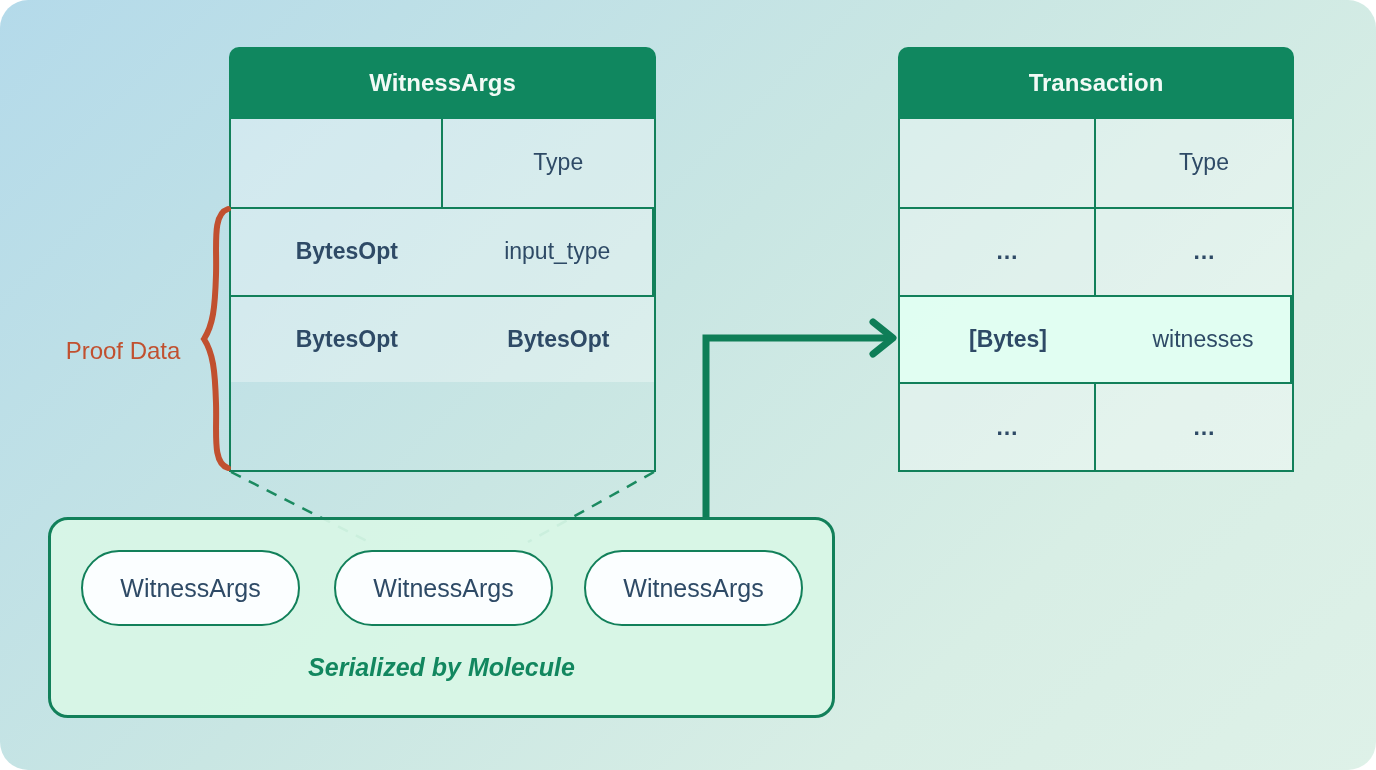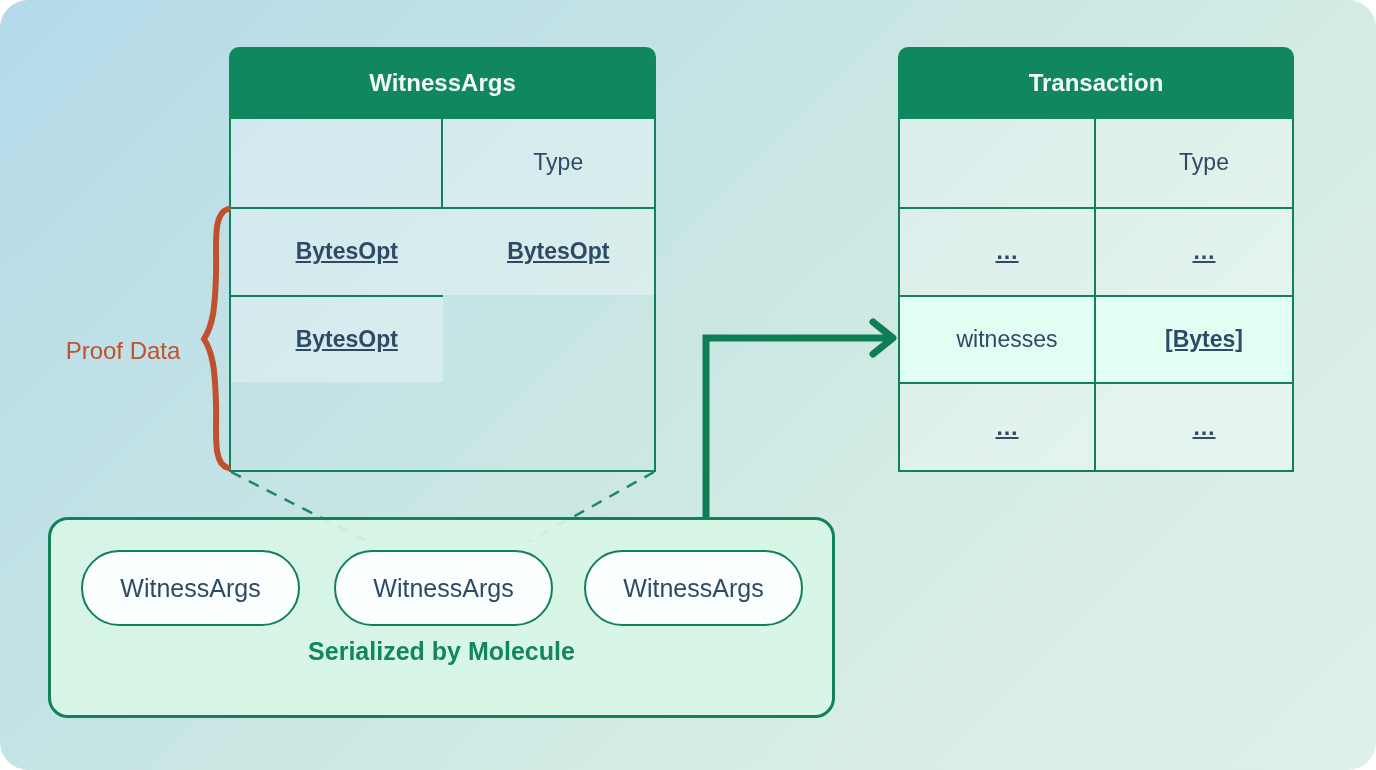--- a/index.html
+++ b/index.html
@@ -33,21 +33,21 @@
   }
   .cell {
     display: flex; align-items: center; justify-content: center;
     font-size: 23px;
     background: rgba(255,255,255,0.32);
     border-top: 2px solid #12805a;
     padding-left: 20px;
   }
   .cell.first-row { border-top: none; }
   .cell.c1 { border-right: 2px solid #12805a; }
-  .cell.bold { font-weight: bold; text-decoration: underline; }
+  .cell.bold { font-weight: bold; }
   .cell.hl { background: rgba(226,255,243,0.92); }
 
   
   .proof-label {
     position: absolute; left: 48px; top: 337px; width: 150px;
     text-align: center;
     font-size: 24px; color: #c1502f;
   }
 
   
@@ -70,55 +70,56 @@
     background: #fbfeff;
     border: 2.5px solid #12805a;
     border-radius: 38px;
     display: flex; align-items: center; justify-content: center;
     font-size: 25px; color: #2e4a66;
   }
   .pill.p1 { left: 30px; }
   .pill.p2 { left: 283px; }
   .pill.p3 { left: 533px; }
   .serial-caption {
-    position: absolute; left: 0; right: 0; top: 117px;
+    position: absolute; left: 0; right: 0; top: 133px;
     text-align: center;
-    font-size: 25px; font-weight: bold; color: #12875f;
+    font-size: 25px; font-weight: bold; color: #12875f; font-style: italic;
   }
 </style>
 </head>
 <body>
 
 <div class="canvas">
 
   <div class="tbl" style="left:229px; width:427px;">
     <div class="tbl-title">WitnessArgs</div>
     <div class="tbl-body">
       <div class="cell c1 first-row"></div>
       <div class="cell first-row">Type</div>
 
       <div class="cell bold">BytesOpt</div>
 
+      <div class="cell c1">input_type</div>
       <div class="cell bold">BytesOpt</div>
 
       <div class="cell bold">BytesOpt</div>
     </div>
   </div>
 
   <div class="tbl" style="left:898px; width:396px;">
     <div class="tbl-title">Transaction</div>
     <div class="tbl-body">
       <div class="cell c1 first-row"></div>
       <div class="cell first-row">Type</div>
 
       <div class="cell c1 bold">…</div>
       <div class="cell bold">…</div>
 
+      <div class="cell bold hl">[Bytes]</div>
       <div class="cell c1 hl">witnesses</div>
-      <div class="cell bold hl">[Bytes]</div>
 
       <div class="cell c1 bold">…</div>
       <div class="cell bold">…</div>
     </div>
   </div>
 
   <div class="proof-label">Proof Data</div>
 
   <svg class="overlay" width="1376" height="770" viewBox="0 0 1376 770">
 

